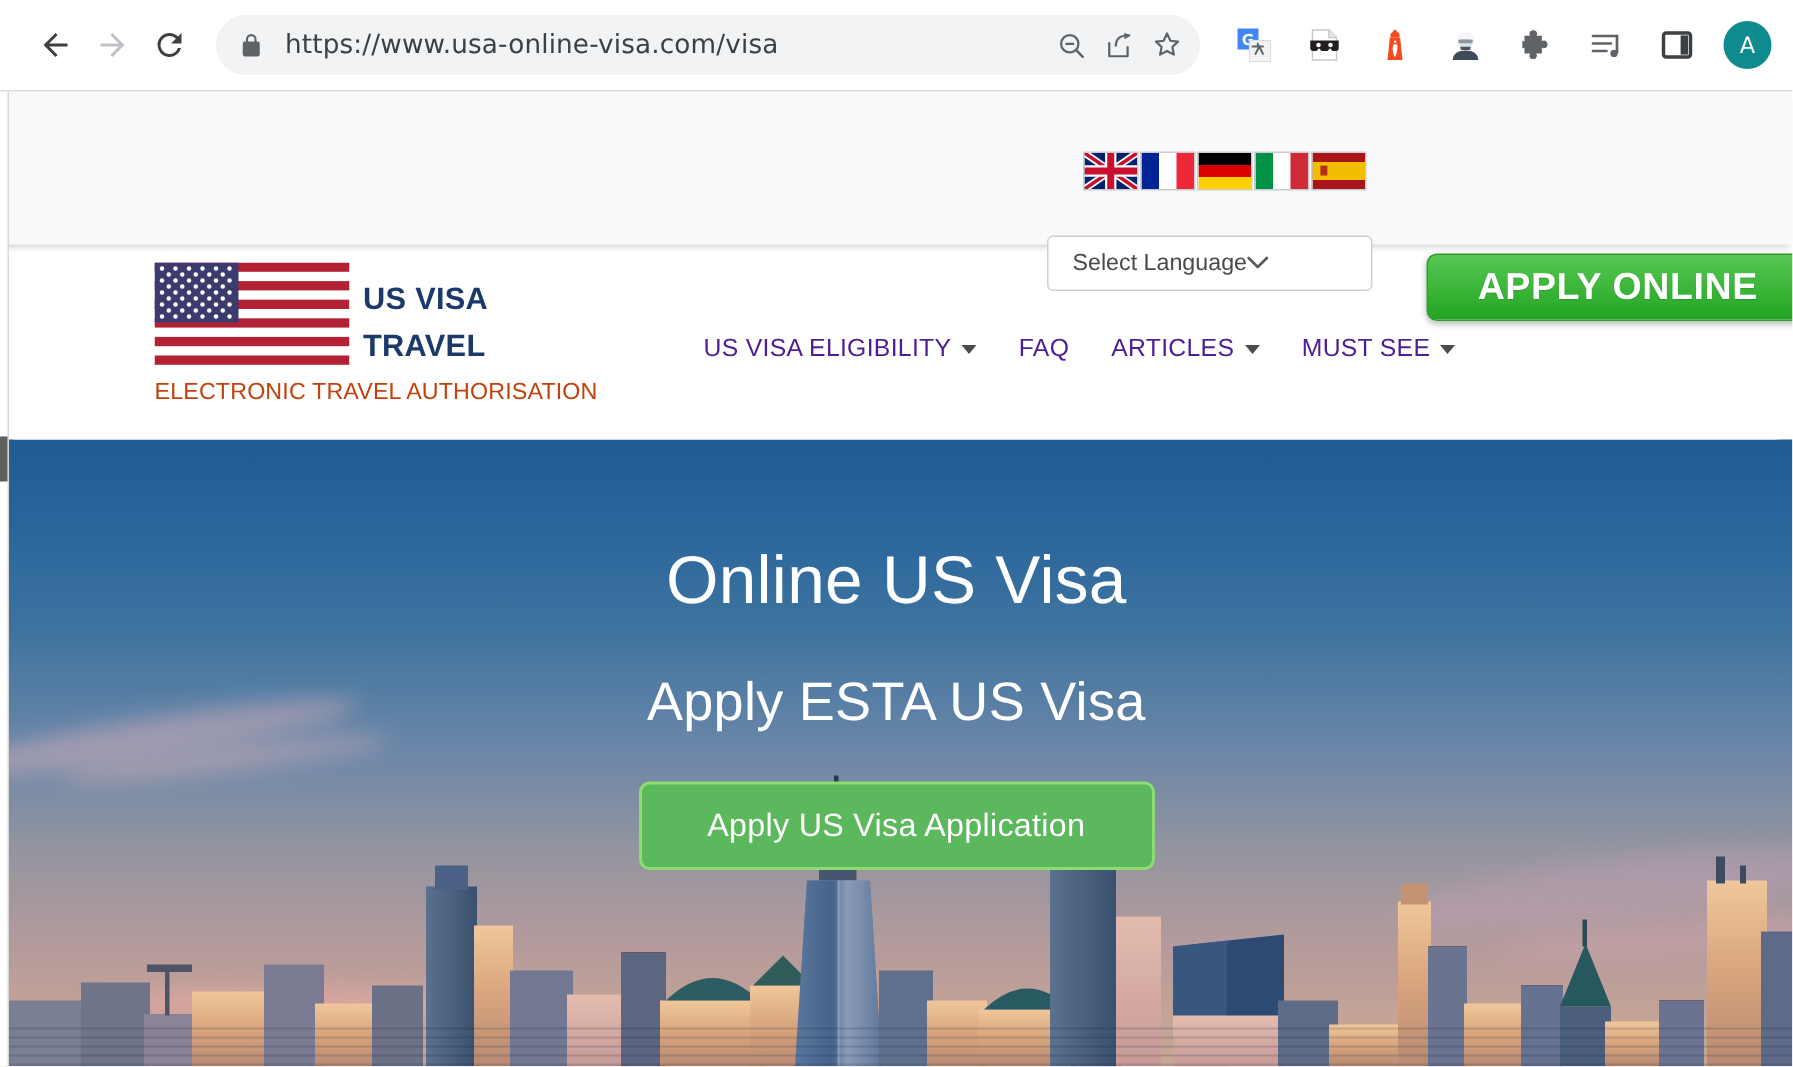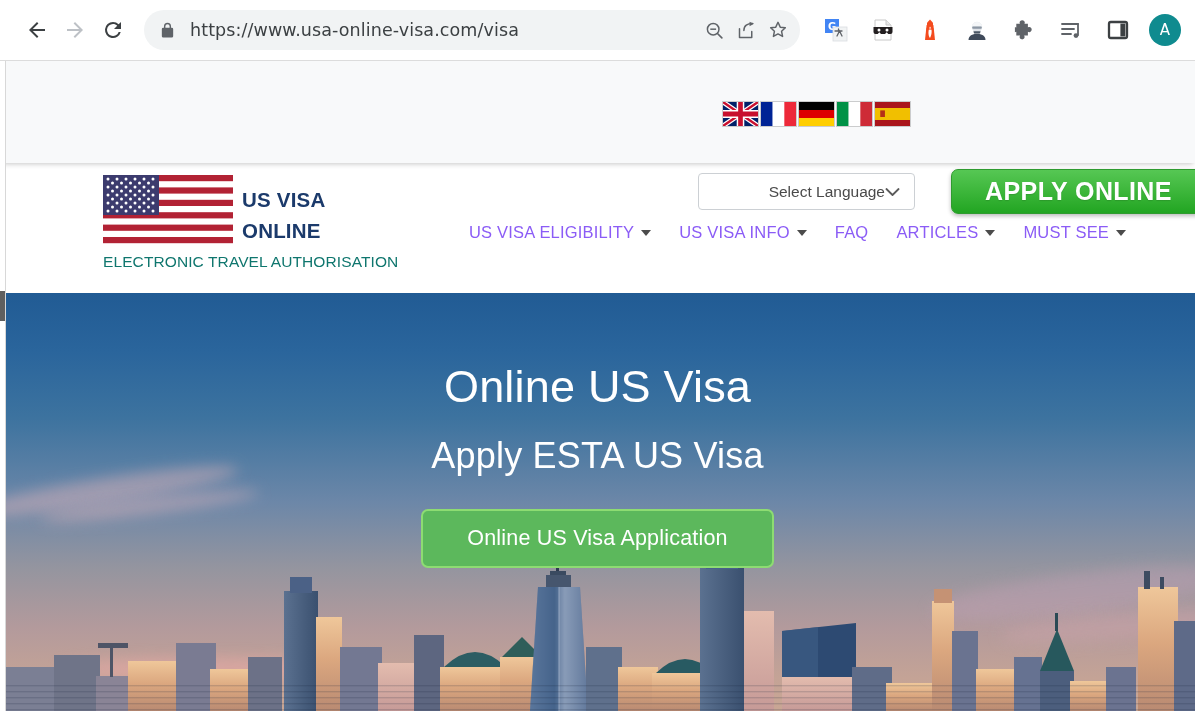--- a/index.html
+++ b/index.html
@@ -152,28 +152,28 @@
   }
   .flag {
     width: 37px; height: 26px;
     display: block;
     border: 1px solid rgba(0,0,0,0.18);
     cursor: pointer;
   }
 
   .lang-select {
     position: absolute;
-    left: 698px; top: 112px;
+    left: 698px; top: 96px;
     width: 217px; height: 37px;
     background: #ffffff;
     border: 1px solid #ccd0d4;
     border-radius: 4px;
     display: flex;
     align-items: center;
-    justify-content: flex-end;
+    justify-content: flex-start;
     padding: 0 14px 0 16px;
     font-size: 15.5px;
     color: #4a4a4a;
     cursor: pointer;
   }
 
   .apply-online {
     position: absolute;
     left: 934px; top: 108px;
     width: 255px; height: 45px;
@@ -219,41 +219,41 @@
   .brand-words {
     padding-left: 9px;
     padding-top: 9px;
     color: #1b3a6b;
     font-weight: bold;
     font-size: 20.5px;
     line-height: 31px;
     letter-spacing: 0.2px;
   }
   .brand-sub {
-    color: #0f766e;
+    color: #c2410c;
     font-size: 15.5px;
     letter-spacing: 0.1px;
     margin-top: 2px;
     font-family: "Liberation Sans", sans-serif;
   }
 
   .main-nav {
     position: absolute;
     left: 455px; top: 52px;
     display: flex;
     align-items: center;
     gap: 0;
   }
   .nav-item {
     display: flex;
     align-items: center;
     gap: 7px;
     padding: 8px 14px;
     font-size: 16.5px;
-    color: #8b5cf6;
+    color: #4c1d95;
     letter-spacing: 0.2px;
     cursor: pointer;
     white-space: nowrap;
   }
   .caret {
     width: 0; height: 0;
     border-left: 5px solid transparent;
     border-right: 5px solid transparent;
     border-top: 6px solid #4b4b4b;
     display: inline-block;
@@ -297,21 +297,21 @@
   }
   .hero-title {
     margin-top: 68px;
     font-size: 45px;
     color: #ffffff;
     font-weight: normal;
     letter-spacing: 0.2px;
     line-height: 1.15;
   }
   .hero-subtitle {
-    margin-top: 22px;
+    margin-top: 34px;
     font-size: 36px;
     color: #ffffff;
     font-weight: normal;
     letter-spacing: 0.2px;
   }
   .hero-cta {
     display: inline-block;
     margin-top: 32px;
     padding: 15px 44px;
     background: #5cb85c;
@@ -561,33 +561,29 @@
                   <circle cx="14" cy="36" r="1.5"></circle>
                   <circle cx="23" cy="36" r="1.5"></circle>
                 <circle cx="32" cy="36" r="1.5"></circle>
                   <circle cx="41" cy="36" r="1.5"></circle>
                   <circle cx="50" cy="36" r="1.5"></circle>
               </g>
             </g>
           </svg>
           <div class="brand-words">
             <div>US VISA</div>
-            <div>ONLINE</div>
+            <div>TRAVEL</div>
           </div>
         </div>
         <div class="brand-sub">ELECTRONIC TRAVEL AUTHORISATION</div>
       </div>
 
       <div class="main-nav">
         <div class="nav-item">
           <span>US VISA ELIGIBILITY</span>
-          <span class="caret"></span>
-        </div>
-        <div class="nav-item">
-          <span>US VISA INFO</span>
           <span class="caret"></span>
         </div>
         <div class="nav-item">
           <span>FAQ</span>
         </div>
         <div class="nav-item">
           <span>ARTICLES</span>
           <span class="caret"></span>
         </div>
         <div class="nav-item">
@@ -711,18 +707,18 @@
           <rect x="0" y="220" width="1195" height="1.4"></rect>
           <rect x="0" y="226" width="1195" height="1.4"></rect>
           <rect x="0" y="232" width="1195" height="1.4"></rect>
           <rect x="0" y="238" width="1195" height="1.4"></rect>
         </g>
       </svg>
 
       <div class="hero-content">
         <h1 class="hero-title">Online US Visa</h1>
         <h2 class="hero-subtitle">Apply ESTA US Visa</h2>
-        <div class="hero-cta">Online US Visa Application</div>
+        <div class="hero-cta">Apply US Visa Application</div>
       </div>
     </div>
 
   </div>
 </div>
 
 </body></html>

